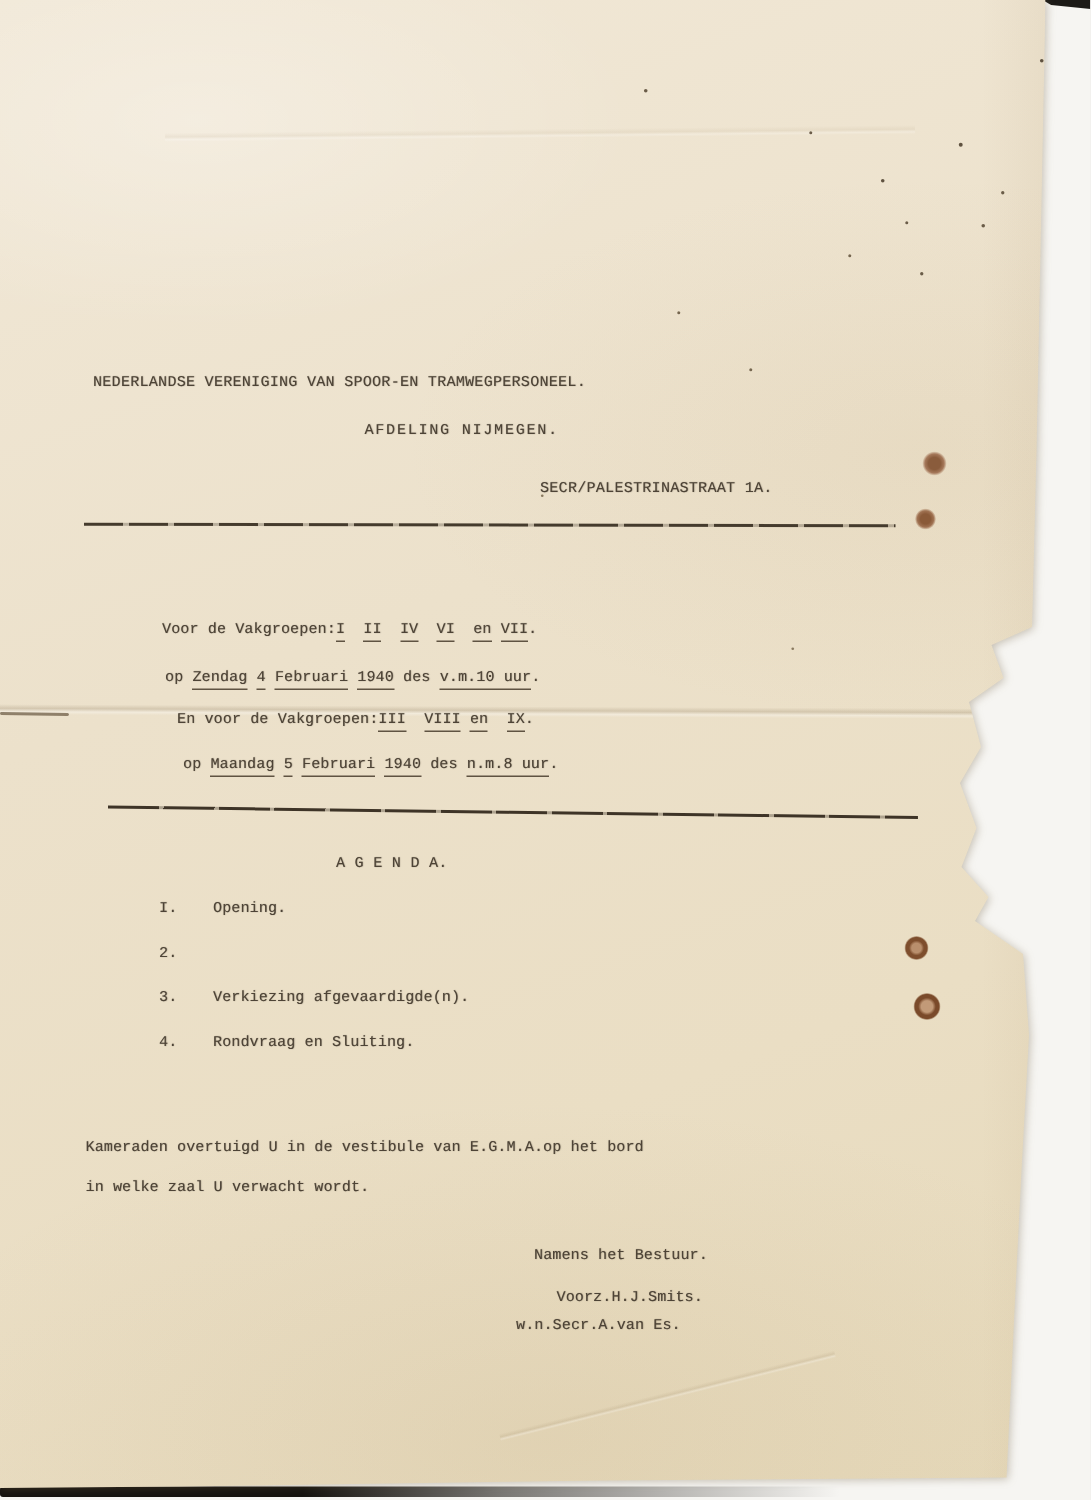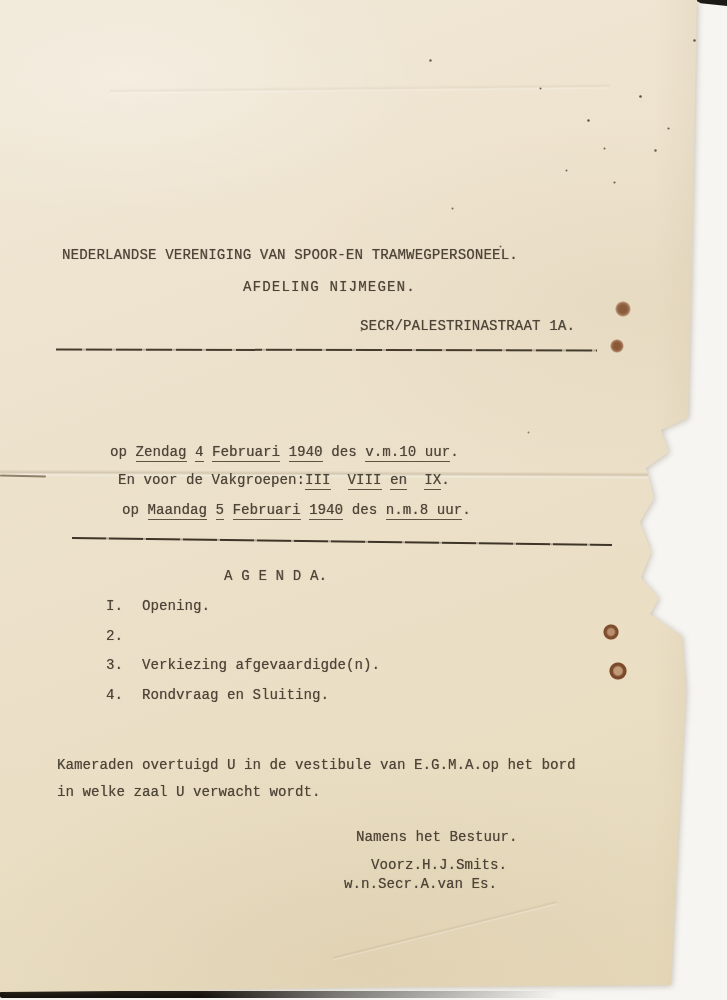--- a/index.html
+++ b/index.html
@@ -9,21 +9,21 @@
   .paper{
     position:absolute;inset:0;
     clip-path:polygon(0 0,697px 0,694px 150px,691px 300px,688px 418px,661px 430px,669px 452px,646px 468px,654px 498px,640px 522px,651px 552px,641px 578px,659px 598px,650px 614px,682px 636px,686px 690px,681px 780px,676px 880px,671px 985px,400px 987px,120px 991px,0 992px);
     background:
       radial-gradient(420px 200px at 18% 8%, rgba(255,255,255,.28), transparent 70%),
       radial-gradient(500px 260px at 85% 30%, rgba(190,165,120,.10), transparent 70%),
       radial-gradient(600px 300px at 50% 96%, rgba(180,155,110,.14), transparent 75%),
       linear-gradient(to right, transparent 90%, rgba(160,135,95,.14)),
       linear-gradient(160deg,#f1e8d7 0%,#ece1cb 40%,#eadec4 70%,#e6d9ba 100%);
   }
-  .line{position:absolute;font-size:14px;line-height:17px;letter-spacing:.1px;color:#4d4336;
+  .line{position:absolute;font-size:10px;line-height:17px;letter-spacing:.1px;color:#4d4336;
         white-space:pre;text-shadow:.3px .3px .7px rgba(62,52,40,.55);}
   .caps{letter-spacing:.2px;}
   .dept{letter-spacing:1.2px;}
   .u{border-bottom:1.4px solid rgba(70,58,42,.85);padding-bottom:1px;}
   .rule{position:absolute;height:2px;
         background:repeating-linear-gradient(90deg,#453b2d 0 26px,rgba(69,59,45,.3) 26px 30px);
         box-shadow:0 2px 0 -1px rgba(69,59,45,.18);}
   .rule1{left:56px;top:349px;width:541px;transform:rotate(.1deg);}
   .rule2{left:72px;top:537px;width:540px;height:2.4px;transform:rotate(.75deg);transform-origin:left center;
         background:repeating-linear-gradient(90deg,#3e3427 0 34px,rgba(62,52,39,.35) 34px 37px);}
@@ -82,20 +82,21 @@
       <div class="stain stain2"></div>
       <div class="stain stain3"></div>
       <div class="stain stain4"></div>
 
       <div class="line caps" style="left:62px;top:247px;">NEDERLANDSE VERENIGING VAN SPOOR-EN TRAMWEGPERSONEEL.</div>
       <div class="line caps dept" style="left:243px;top:279px;">AFDELING NIJMEGEN.</div>
       <div class="line caps" style="left:360px;top:306px;margin-top:12px;">SECR/PALESTRINASTRAAT 1A.</div>
 
       <div class="rule rule1"></div>
 
+      <div class="line" style="left:108px;top:412px;"><span>Voor de Vakgroepen:</span><span class="u">I</span><span>  </span><span class="u">II</span><span>  </span><span class="u">IV</span><span>  </span><span class="u">VI</span><span>  </span><span class="u">en</span><span> </span><span class="u">VII</span><span>.</span></div>
       <div class="line" style="left:110px;top:444px;"><span>op </span><span class="u">Zendag</span><span> </span><span class="u">4</span><span> </span><span class="u">Februari</span><span> </span><span class="u">1940</span><span> des </span><span class="u">v.m.10 uur</span><span>.</span></div>
       <div class="line" style="left:118px;top:472px;"><span>En voor de Vakgroepen:</span><span class="u">III</span><span>  </span><span class="u">VIII</span><span> </span><span class="u">en</span><span>  </span><span class="u">IX</span><span>.</span></div>
       <div class="line" style="left:110px;top:502px;margin-left:12px;"><span>op </span><span class="u">Maandag</span><span> </span><span class="u">5</span><span> </span><span class="u">Februari</span><span> </span><span class="u">1940</span><span> des </span><span class="u">n.m.8 uur</span><span>.</span></div>
 
       <div class="rule rule2"></div>
 
       <div class="line caps" style="left:224px;top:568px;">A G E N D A.</div>
 
       <div class="agenda-row line" style="left:106px;top:598px;">
         <span class="agenda-num">I.</span>

